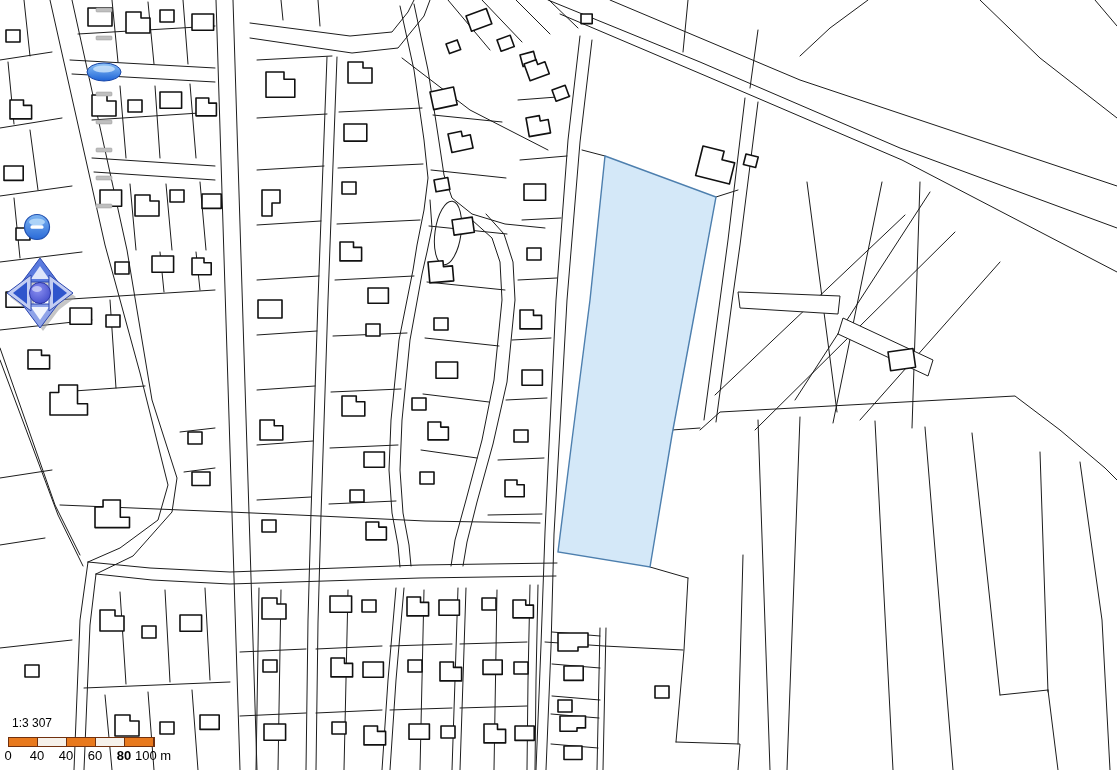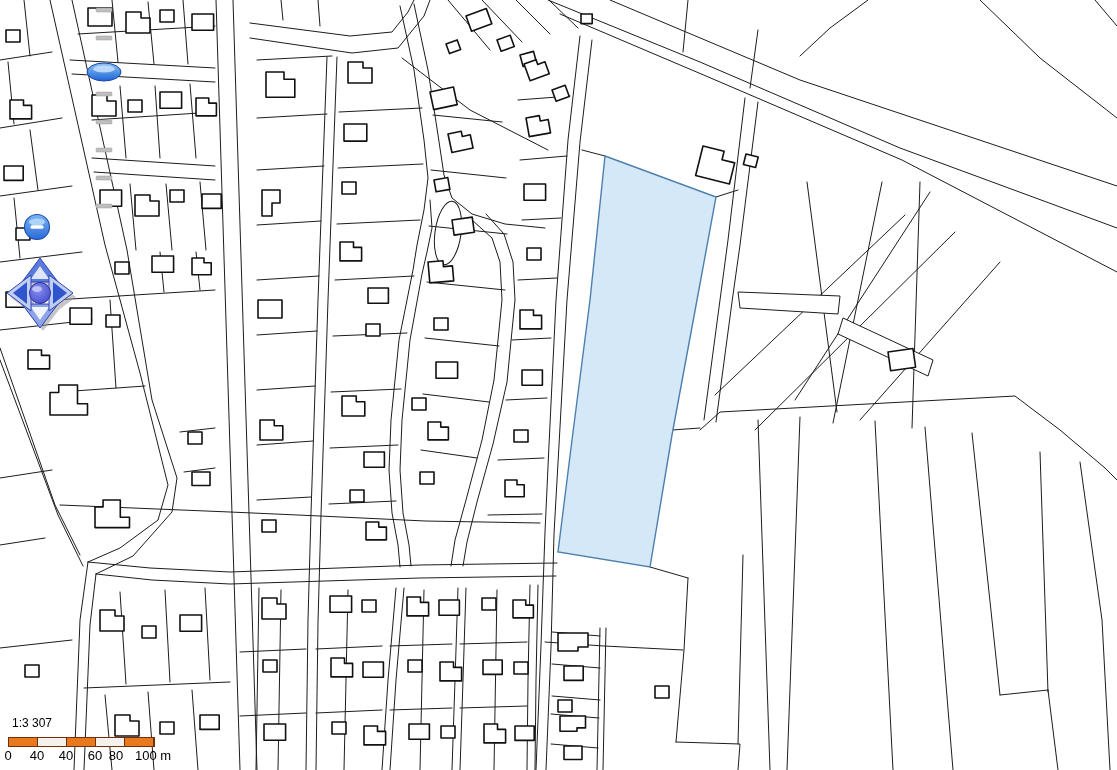--- a/index.html
+++ b/index.html
@@ -385,18 +385,18 @@
         <div class="scale-seg" style="background: rgb(246, 241, 234); border-right: 1px solid rgb(112, 48, 14);"></div>
         <div class="scale-seg" style="background: rgb(232, 121, 29); border-right: 1px solid rgb(112, 48, 14);"></div>
         <div class="scale-seg" style="background: rgb(246, 241, 234); border-right: 1px solid rgb(112, 48, 14);"></div>
         <div class="scale-seg" style="background: rgb(232, 121, 29); border-right: 1px solid rgb(112, 48, 14);"></div>
       </div>
     <div id="scale-labels" class="scale-labels">
         <span class="scale-lab" style="left: 8px;">0</span>
         <span class="scale-lab" style="left: 37px;">40</span>
         <span class="scale-lab" style="left: 66px; text-align: right;">40</span>
         <span class="scale-lab" style="left: 95px;">60</span>
-        <span class="scale-lab" style="left: 116px;">80</span>
+        <span class="scale-lab" style="left: 124px; font-weight: bold;">80</span>
         <span class="scale-lab" style="left: 153px;">100 m</span>
       </div>
   </div>
 
 </div>
 
 </body></html>

